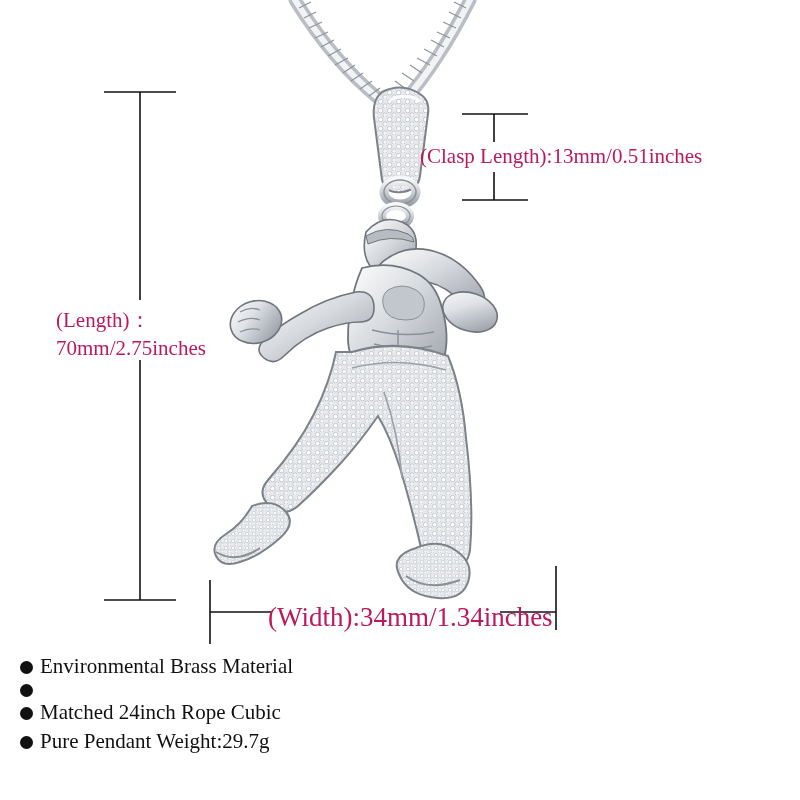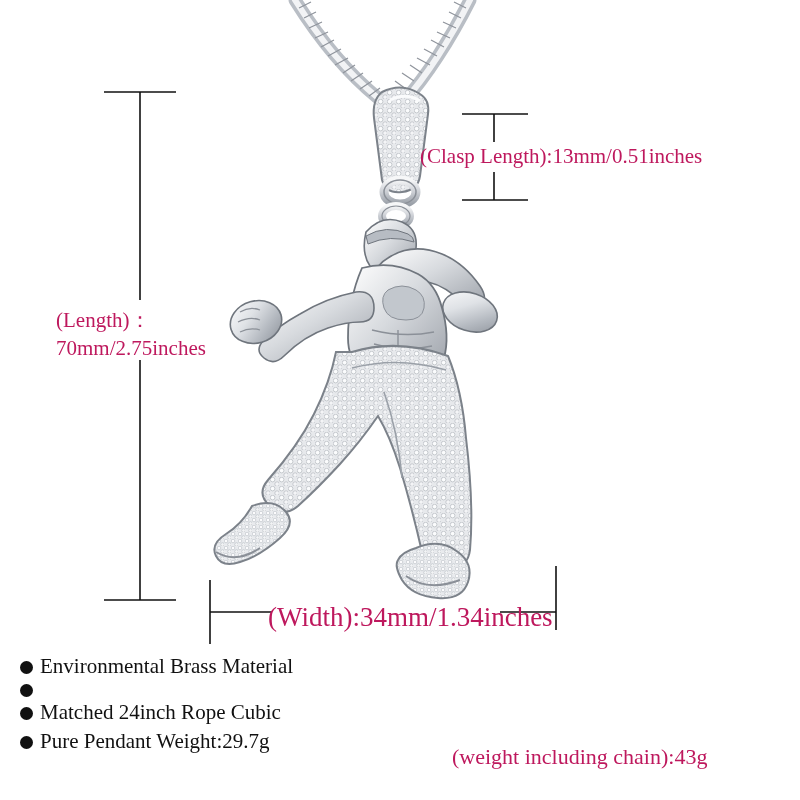--- a/index.html
+++ b/index.html
@@ -221,15 +221,14 @@
     <div class="bullet-row">
       <span class="bullet-dot"></span>
       <span class="bullet-text">Matched 24inch Rope Cubic</span>
     </div>
     <div class="bullet-row">
       <span class="bullet-dot"></span>
       <span class="bullet-text">Pure Pendant Weight:29.7g</span>
     </div>
   </div>
 
-  <div class="dim-label" id="weight-label">(weight including chain):43g</div>
 
 </div>
 
 </body></html>

